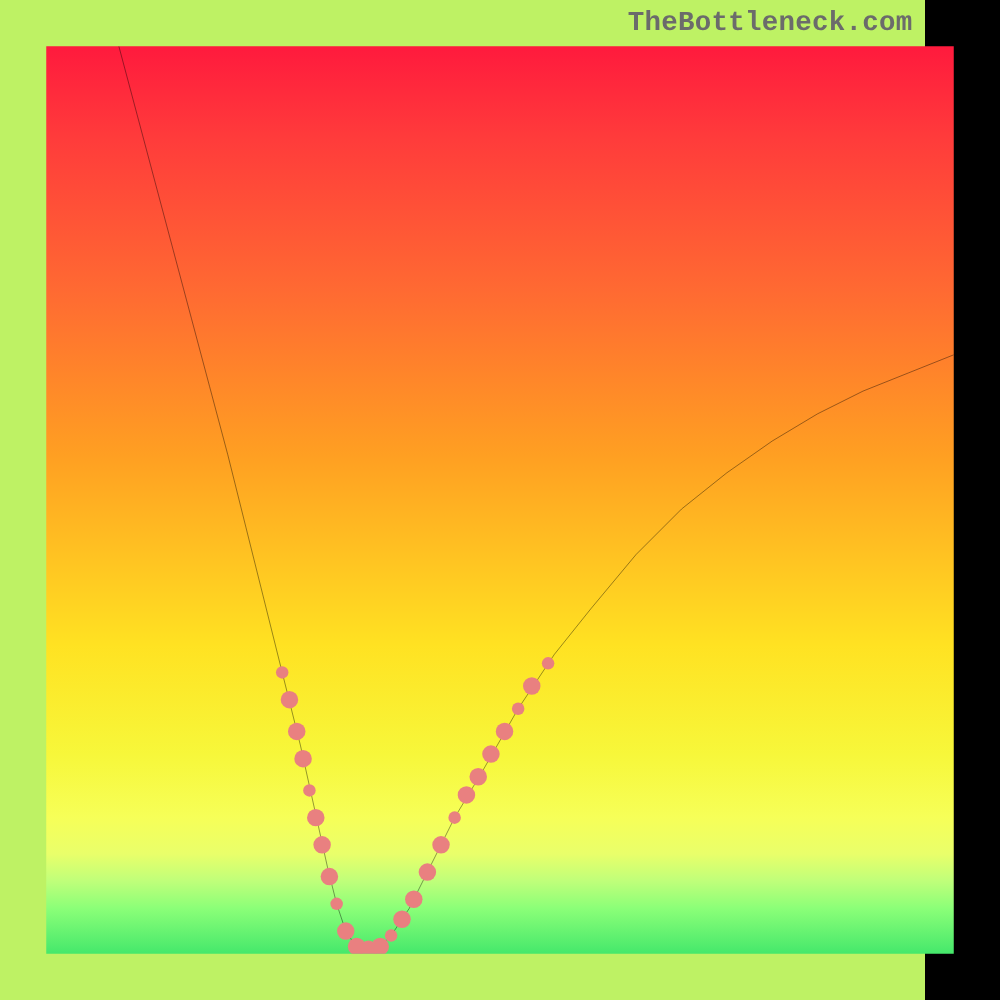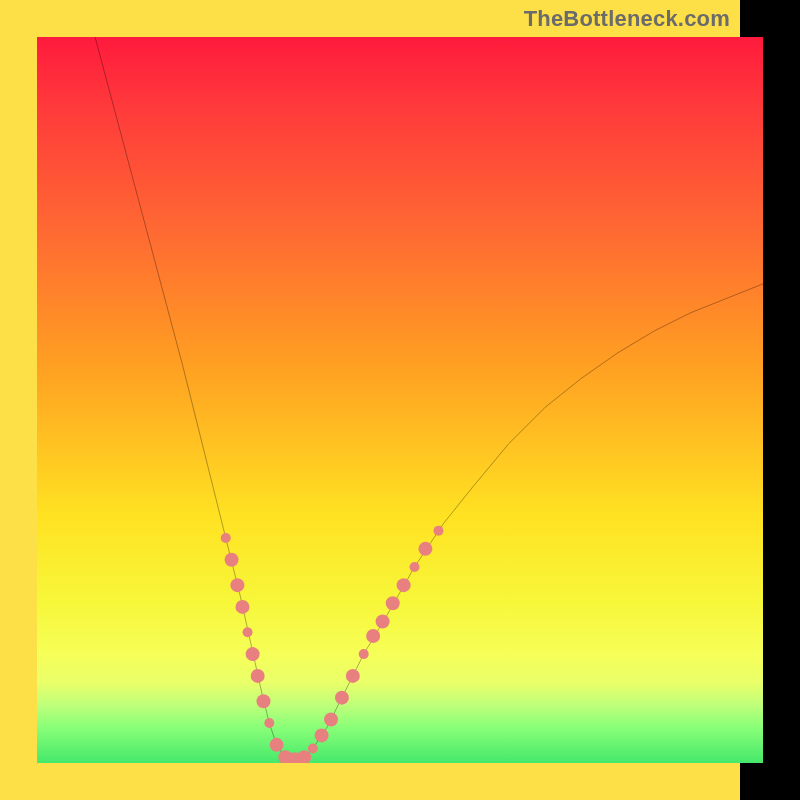--- a/index.html
+++ b/index.html
@@ -8,21 +8,22 @@
     width: 800px;
     height: 800px;
     overflow: hidden;
     font-family: Arial, Helvetica, sans-serif;
     background: #000;
   }
   .stage {
     position: relative;
     width: 740px;
     height: 800px;
-    background: #fde047;
+    background: #bef264;
+    font-family: Liberation Mono, monospace;
   }
   .plot-area {
     position: absolute;
     left: 37px;
     top: 37px;
     width: 726px;
     height: 726px;
     background: linear-gradient(to bottom,
       #ff1a3d 0%,
       #ff3b3b 10%,

